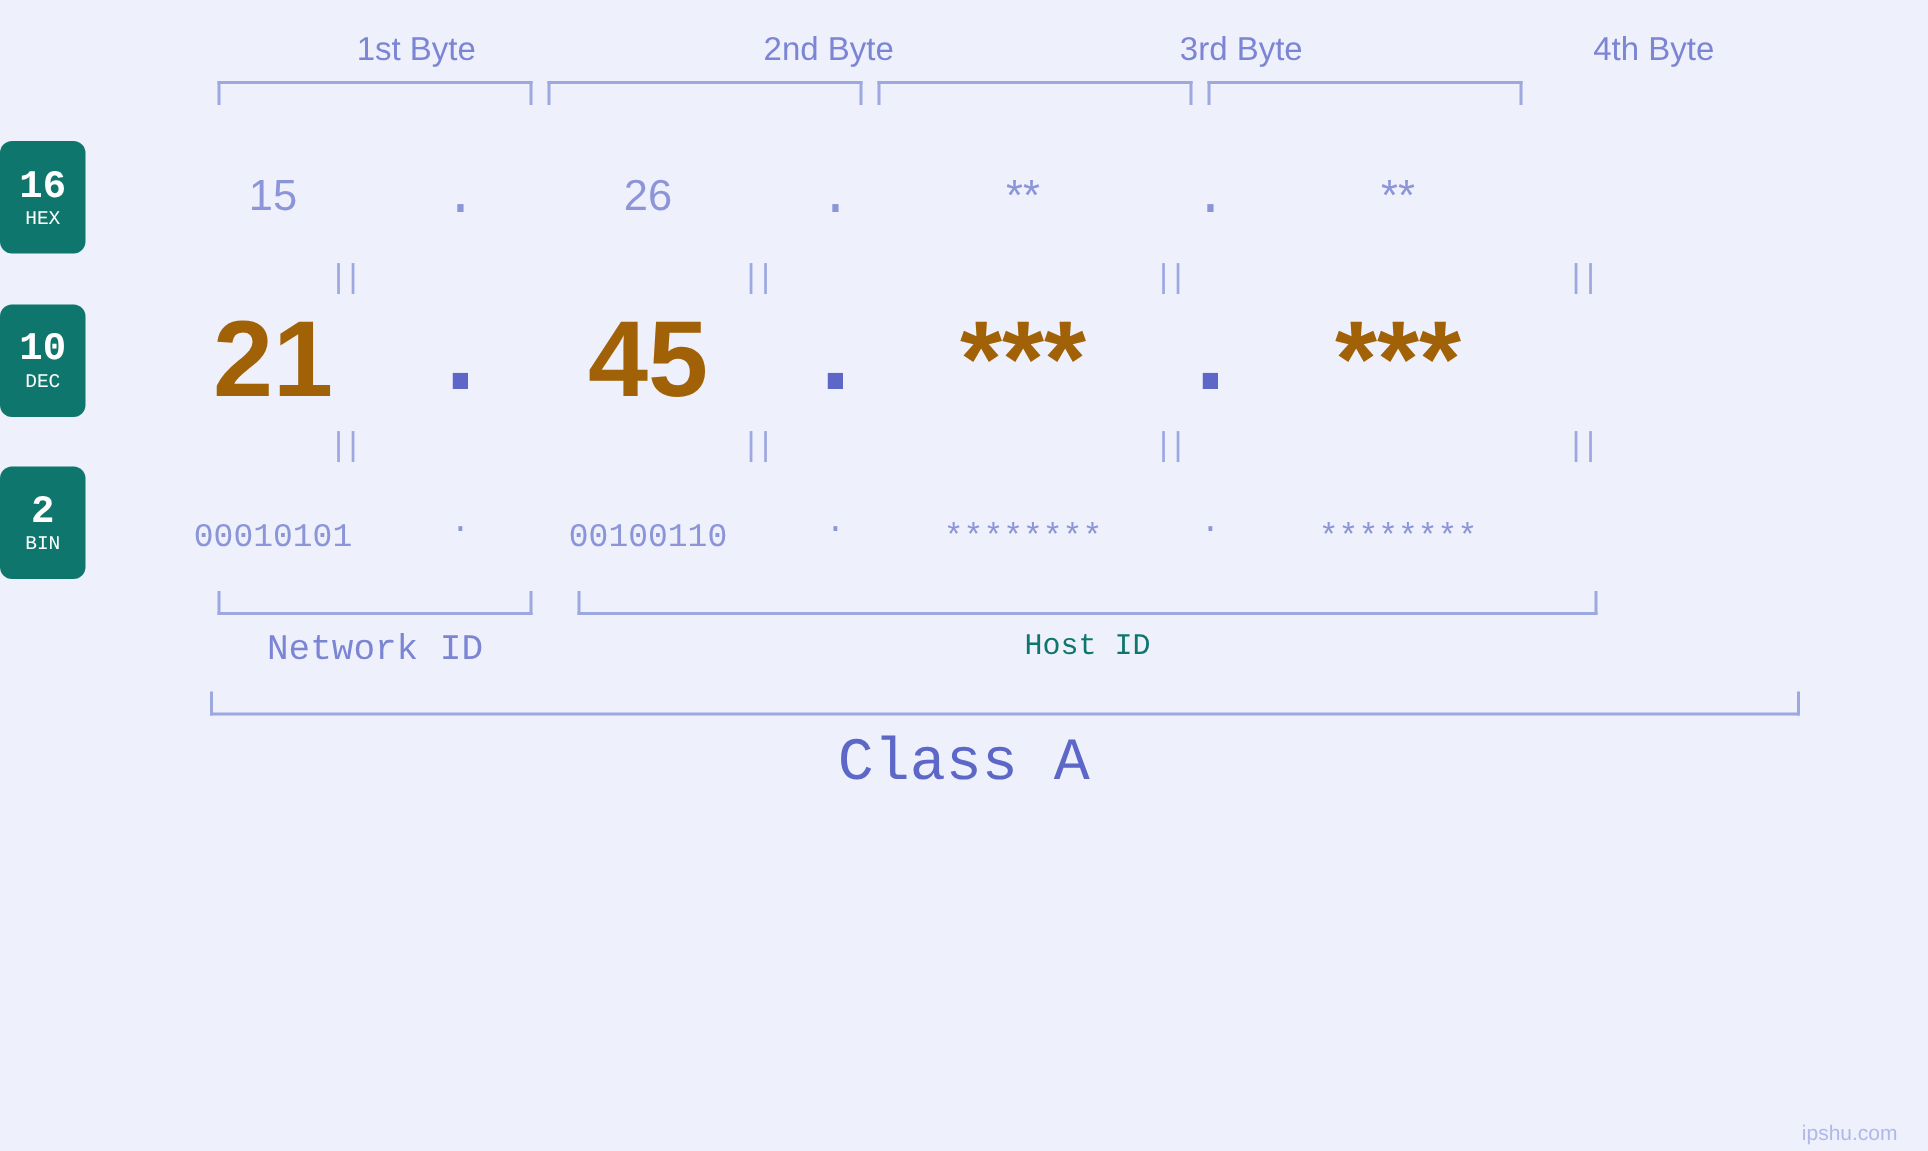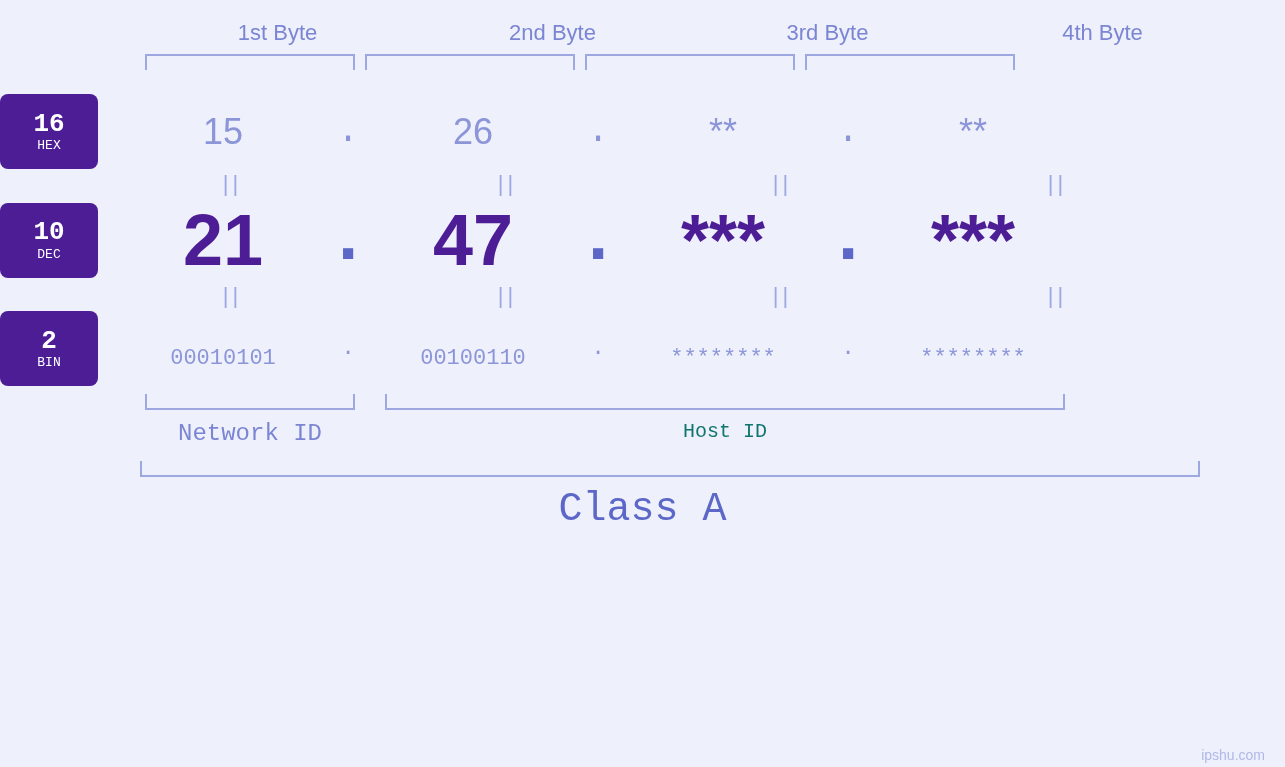--- a/index.html
+++ b/index.html
@@ -62,23 +62,23 @@
     
     .num-row {
       display: flex;
       align-items: center;
       width: 100%;
       margin-bottom: 0;
     }
 
     
     .badge {
-      width: 98px;
+      width: 57px;
       height: 75px;
-      background-color: #4c1d95;
+      background-color: #0f766e;
       color: white;
       display: flex;
       flex-direction: column;
       align-items: center;
       justify-content: center;
       border-radius: 8px;
       margin-right: 20px;
       flex-shrink: 0;
     }
 
@@ -112,32 +112,32 @@
       width: 40px;
       text-align: center;
       display: flex;
       align-items: center;
       justify-content: center;
     }
 
     
     .hex-val {
       color: #8b95d8;
-      font-size: 36px;
+      font-size: 29px;
       font-family: Arial, sans-serif;
     }
 
     .hex-dot {
       color: #8b95d8;
       font-size: 36px;
     }
 
     
     .dec-val {
-      color: #4c1d95;
+      color: #a16207;
       font-size: 72px;
       font-weight: bold;
       font-family: Arial, sans-serif;
     }
 
     .dec-dot {
       color: #5c67c8;
       font-size: 72px;
       font-weight: bold;
     }
@@ -317,21 +317,21 @@
       <span class="badge-label">DEC</span>
     </div>
     <div class="values">
       <div class="val-cell">
           <span class="dec-val">21</span>
         </div>
       <div class="dot-cell">
           <span class="dec-dot">.</span>
         </div>
       <div class="val-cell">
-          <span class="dec-val">47</span>
+          <span class="dec-val">45</span>
         </div>
       <div class="dot-cell">
           <span class="dec-dot">.</span>
         </div>
       <div class="val-cell">
           <span class="dec-val">***</span>
         </div>
       <div class="dot-cell">
           <span class="dec-dot">.</span>
         </div>

